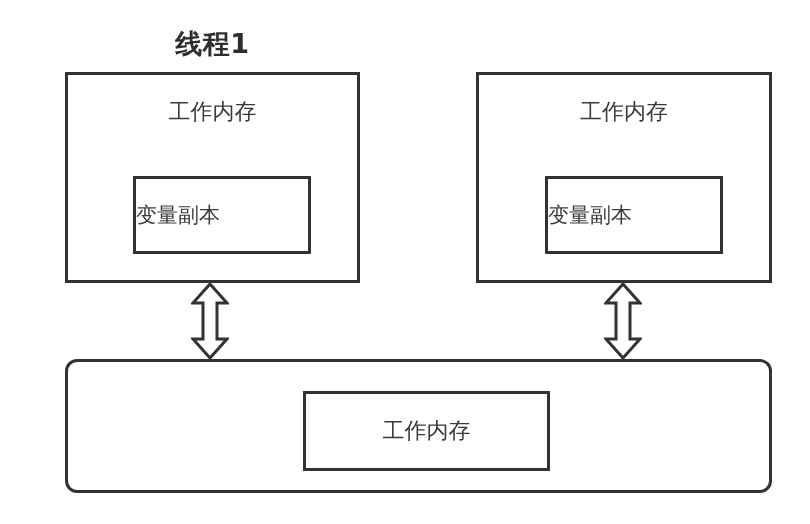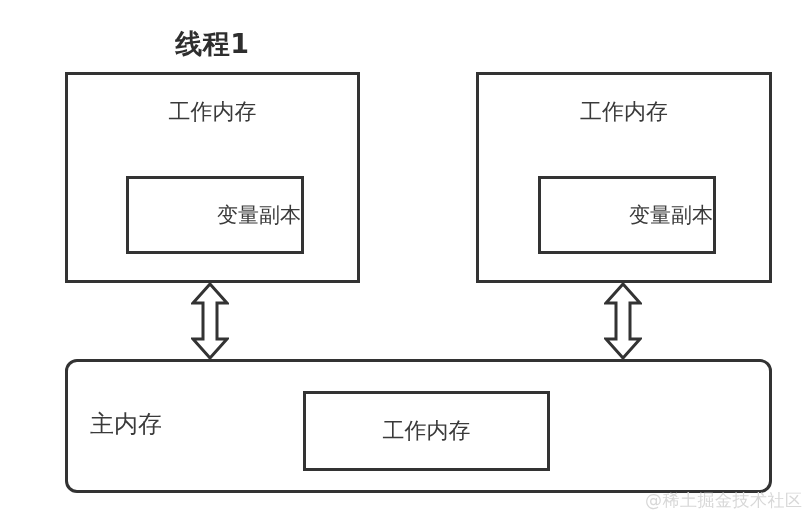--- a/index.html
+++ b/index.html
@@ -59,21 +59,22 @@
   }
 
   
   .var-copy-box {
     position: absolute;
     box-sizing: border-box;
     border: 3px solid #333333;
     background: #ffffff;
     display: flex;
     align-items: center;
-    justify-content: flex-end;
+    justify-content: flex-start;
+    margin-left: 7px;
   }
   #var-copy-box-1 { left: 58px; top: 101px; width: 178px; height: 78px; }
   #var-copy-box-2 { left: 59px; top: 101px; width: 178px; height: 78px; }
 
   .var-copy-label {
     font-size: 21px;
     color: #3a3a3a;
     line-height: 1;
     white-space: nowrap;
   }
@@ -164,21 +165,19 @@
 
   <svg class="double-arrow" id="arrow-left" viewBox="0 0 38 76" xmlns="http://www.w3.org/2000/svg">
     <polygon points="19,1 36,20 26,20 26,56 36,56 19,75 2,56 12,56 12,20 2,20" fill="#ffffff" stroke="#333333" stroke-width="3" stroke-linejoin="miter"></polygon>
   </svg>
 
   <svg class="double-arrow" id="arrow-right" viewBox="0 0 38 76" xmlns="http://www.w3.org/2000/svg">
     <polygon points="19,1 36,20 26,20 26,56 36,56 19,75 2,56 12,56 12,20 2,20" fill="#ffffff" stroke="#333333" stroke-width="3" stroke-linejoin="miter"></polygon>
   </svg>
 
   <div id="main-memory-box">
-    <div id="main-memory-label">主内存</div>
     <div id="shared-var-box">
       <span id="shared-var-label">工作内存</span>
     </div>
   </div>
 
-  <div id="watermark">@稀土掘金技术社区</div>
 
 </div>
 
 </body></html>

